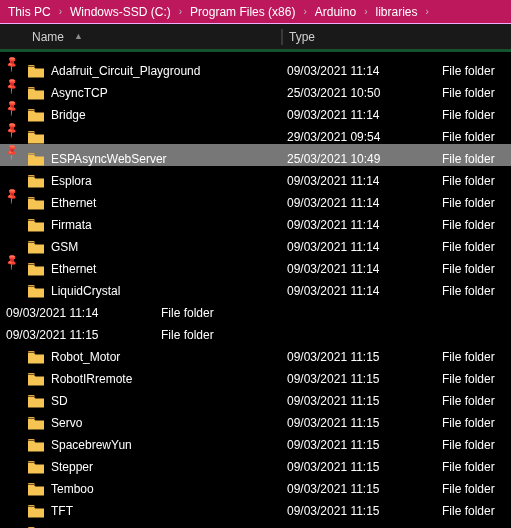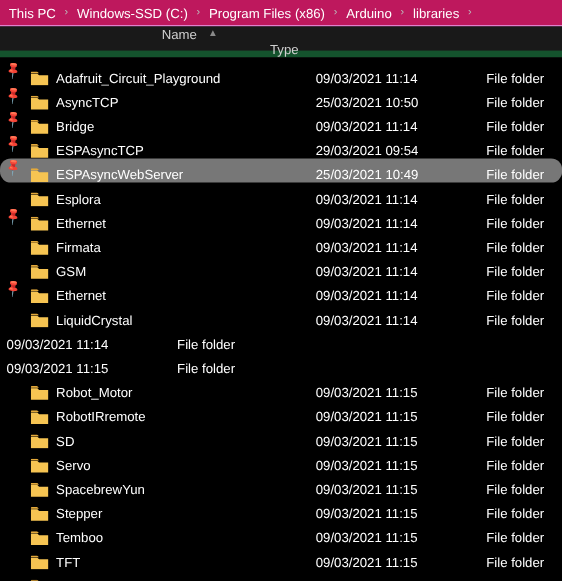--- a/index.html
+++ b/index.html
@@ -30,22 +30,21 @@
     color: #bbb;
     font-size: 10px;
     padding: 0 2px;
   }
   .headers {
     display: flex;
     align-items: center;
     height: 28px;
     background: #191919;
     color: #d0d0d0;
-    border-bottom: 6px solid #14532d;
-    flex-direction: column;
+    border-bottom: 3px solid #14532d;
   }
   .col-name   { width: 281px; padding-left: 32px; display:flex; align-items:center; gap:6px;}
   .col-date   { width: 155px; padding-left: 6px; }
   .col-type   { flex: 1; padding-left: 6px; }
   .divider {
     width: 1px;
     height: 16px;
     background: #3a3a3a;
     margin: 0;
   }
@@ -62,21 +61,20 @@
   }
   .row {
     display: flex;
     align-items: flex-end;
     height: 22px;
     color: #fff;
   }
   .row.selected {
     background: #777777;
     color: #fff;
-    border-radius: 10px;
   }
   .cell-name {
     width: 281px;
     display: flex;
     align-items: center;
     gap: 7px;
     padding-left: 28px;
     overflow: hidden;
     white-space: nowrap;
   }
@@ -165,21 +163,20 @@
       </div>
       <div class="cell-date">09/03/2021 11:14</div>
       <div class="cell-type">File folder</div>
     </div>
     <div class="row">
       <div class="cell-name">
         <svg class="folder-icon" viewBox="0 0 16 13">
     <path d="M0 2 L6 2 L7.5 3.5 L16 3.5 L16 12.5 L0 12.5 Z" fill="#f6c452"></path>
     <path d="M0 1 Q0 0 1 0 L5.5 0 Q6 0 6.5 0.6 L7.3 1.6 L0 1.6 Z" fill="#e3a93a"></path>
   </svg>
-        <span>ESPAsyncTCP</span>
       </div>
       <div class="cell-date">29/03/2021 09:54</div>
       <div class="cell-type">File folder</div>
     </div>
     <div class="row selected">
       <div class="cell-name">
         <svg class="folder-icon" viewBox="0 0 16 13">
     <path d="M0 2 L6 2 L7.5 3.5 L16 3.5 L16 12.5 L0 12.5 Z" fill="#f6c452"></path>
     <path d="M0 1 Q0 0 1 0 L5.5 0 Q6 0 6.5 0.6 L7.3 1.6 L0 1.6 Z" fill="#e3a93a"></path>
   </svg>

